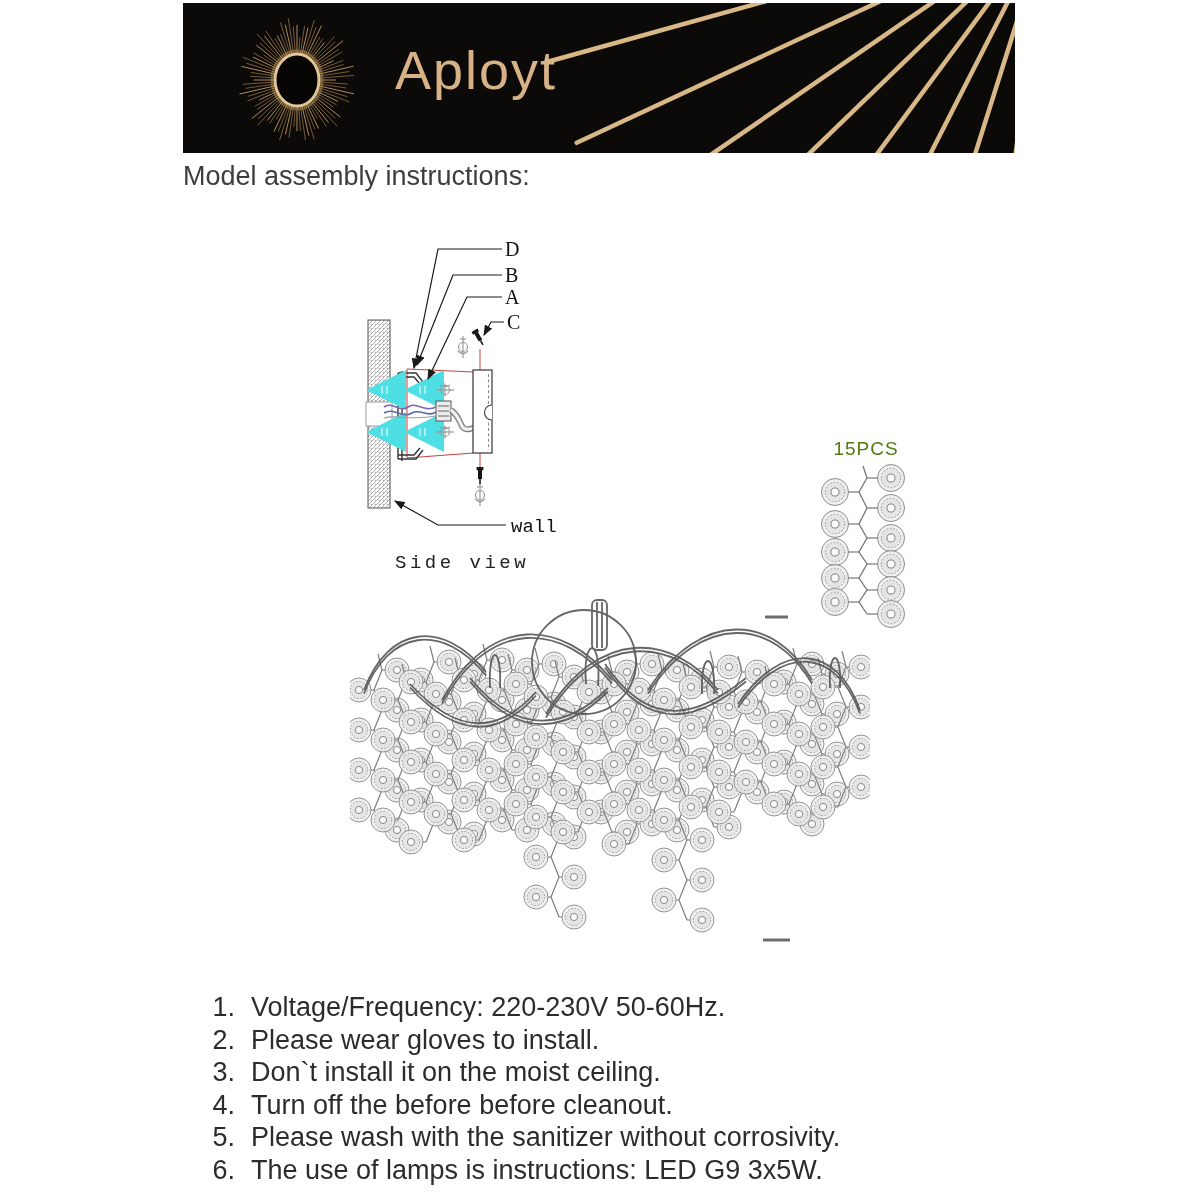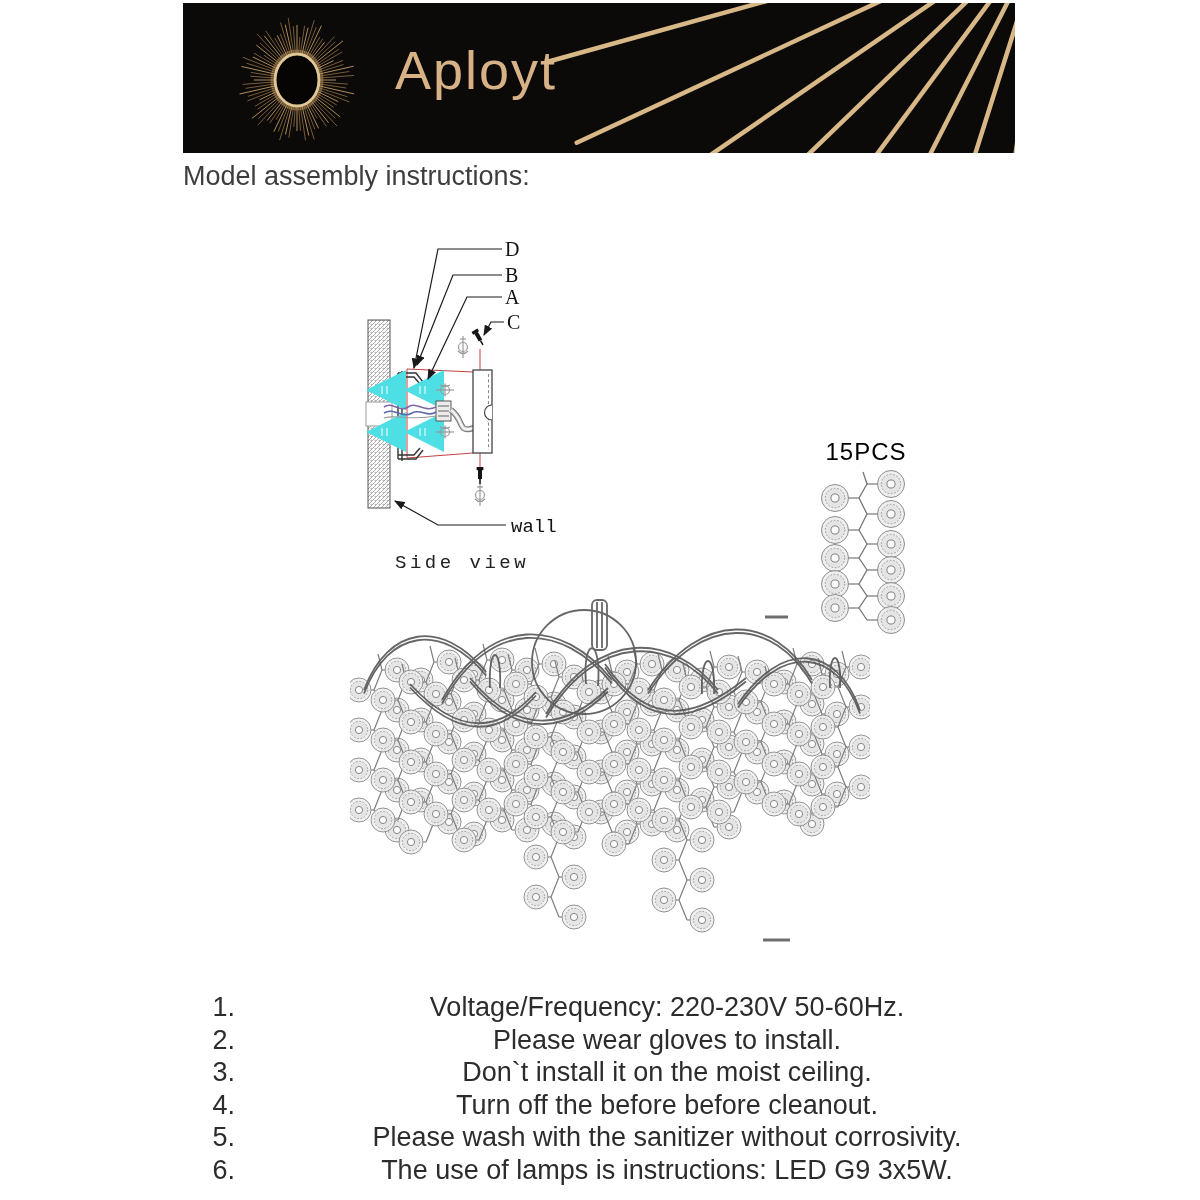--- a/index.html
+++ b/index.html
@@ -9,28 +9,28 @@
   .header{position:absolute;left:183px;top:3px;width:832px;height:150px;background:#0c0a08;overflow:hidden;}
   .brand-name{position:absolute;left:212px;top:36px;font-size:54px;font-weight:300;
               letter-spacing:2px;color:#d8b287;font-family:"Liberation Sans",sans-serif;}
   .header svg{position:absolute;top:0;left:0;}
   
   .title-block{position:absolute;left:183px;top:161px;width:832px;color:#3d3d3d;}
   .title-line{font-size:27px;font-weight:500;line-height:31px;}
   
   .diagram{position:absolute;left:350px;top:235px;width:220px;height:350px;}
   .pcs-block{position:absolute;left:806px;top:438px;width:120px;text-align:center;}
-  .pcs-label{font-size:24px;font-weight:500;color:#000000;letter-spacing:1px;}
+  .pcs-label{font-size:19px;font-weight:500;color:#4d7c0f;letter-spacing:1px;}
   .strand-figure{margin-top:2px;}
   .chandelier{position:absolute;left:350px;top:592px;width:520px;height:365px;}
   
   .instructions{position:absolute;left:183px;top:991px;width:900px;color:#2c2c2c;}
   .instr-item{display:flex;align-items:flex-start;font-size:27px;font-weight:500;line-height:32.5px;}
   .instr-num{width:52px;text-align:right;padding-right:16px;flex:0 0 auto;}
-  .instr-text{flex:1;text-align:center;}
+  .instr-text{flex:1;}
   text{font-family:"Liberation Serif",serif;}
   .mono{font-family:"Liberation Mono",monospace;}
 </style>
 </head>
 <body>
 
 <div class="page">
 
   <div class="header">
     <svg id="sunburst" width="230" height="150" viewBox="0 0 230 150">

